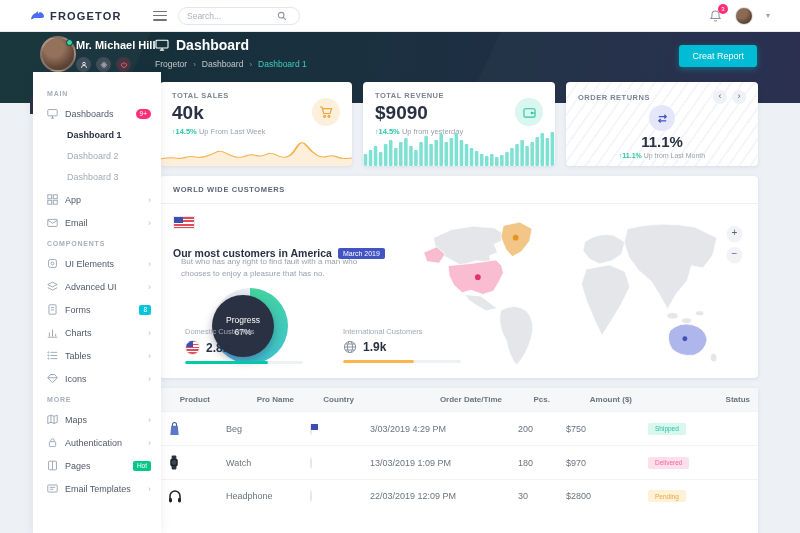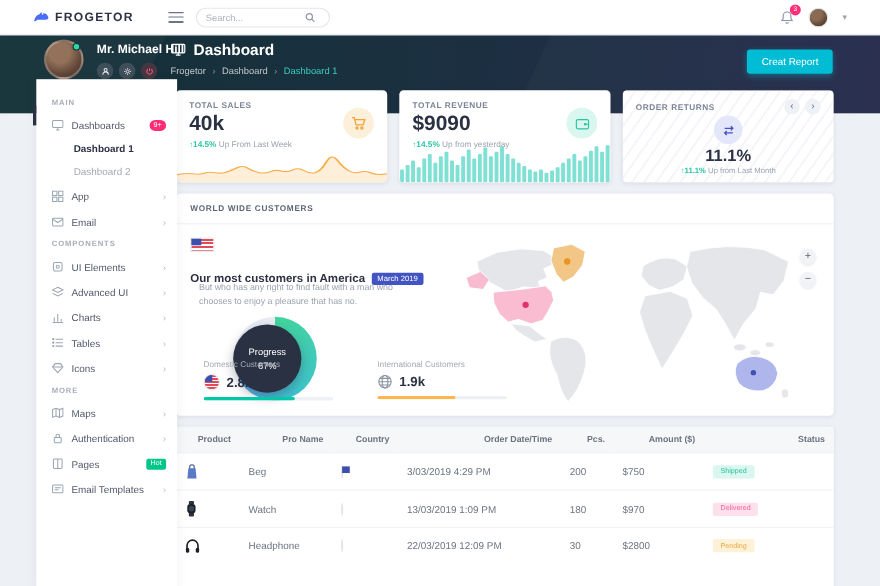--- a/index.html
+++ b/index.html
@@ -17,21 +17,21 @@
   .search-wrap input::placeholder { color:#a9b1bc; }
   .nav-right { position:absolute; right:30px; display:flex; align-items:center; gap:13px; }
   .bell-wrap { position:relative; }
   .badge-count { position:absolute; top:-5px; right:-6px; min-width:10px; height:10px; border-radius:5px; background:#ff2e77; color:#fff; font-size:6px; line-height:10px; text-align:center; padding:0 2px; }
   .avatar-sm { width:18px; height:18px; border-radius:50%; background:radial-gradient(circle at 35% 30%, #8a6a52 0 35%, #5e4434 70%, #3c2b22 100%); border:1px solid #e0e4e8; }
   .caret { font-size:8px; color:#9aa3af; }
 
   
   .band { position:absolute; top:32px; left:0; width:800px; height:71px; background:linear-gradient(100deg,#133137 0%,#1b3040 48%,#262b4d 100%); z-index:5; }
   .band::after { content:""; position:absolute; inset:0; background:linear-gradient(115deg, rgba(255,255,255,.03) 18%, transparent 18.2%, transparent 60%, rgba(255,255,255,.025) 60.2%); }
-  .user-block { position:absolute; top:36px; left:40px; z-index:10; display:flex; gap:12px; }
+  .user-block { position:absolute; top:36px; left:40px; z-index:10; display:flex; }
   .avatar-lg { position:relative; width:36px; height:36px; border-radius:50%; background:radial-gradient(circle at 38% 30%, #93715a 0 32%, #63483a 65%, #402e24 100%); border:2px solid rgba(255,255,255,.25); }
   .online-dot { position:absolute; top:1px; right:1px; width:7px; height:7px; border-radius:50%; background:#2ed9a3; border:1px solid #16343c; }
   .user-meta { padding-top:3px; }
   .user-name { color:#fff; font-size:11px; font-weight:bold; }
   .user-actions { display:flex; gap:5px; margin-top:6px; }
   .uab { width:15px; height:15px; border-radius:50%; background:#3f4e58; display:flex; align-items:center; justify-content:center; cursor:pointer; }
   .uab.danger { background:#463641; }
   .page-head { position:absolute; top:37px; left:155px; z-index:10; }
   .page-title-row { display:flex; align-items:center; gap:7px; }
   .page-title { color:#fff; font-size:14px; font-weight:bold; }
@@ -228,20 +228,21 @@
           <svg class="ic" width="11" height="11" viewBox="0 0 14 14" fill="none" stroke="#9aa6b2" stroke-width="1.2">
             <rect x="1" y="2" width="12" height="8" rx="1"></rect>
             <path d="M5 13h4M7 10v3"></path>
           </svg>
         </span>
       <span class="lbl">Dashboards</span>
       <span class="pill pink">9+</span>
     </div>
     <span class="s-sub active">Dashboard 1</span>
     <span class="s-sub">Dashboard 2</span>
+    <span class="s-sub">Dashboard 3</span>
 
     <div class="s-item">
       <span class="si">
           <svg class="ic" width="11" height="11" viewBox="0 0 14 14" fill="none" stroke="#9aa6b2" stroke-width="1.2">
             <rect x="1" y="1" width="5" height="5"></rect>
             <rect x="8" y="1" width="5" height="5"></rect>
             <rect x="1" y="8" width="5" height="5"></rect>
             <rect x="8" y="8" width="5" height="5"></rect>
           </svg>
         </span>
@@ -273,20 +274,30 @@
     </div>
     <div class="s-item">
       <span class="si">
           <svg class="ic" width="11" height="11" viewBox="0 0 14 14" fill="none" stroke="#9aa6b2" stroke-width="1.2">
             <path d="M7 1.5l6 3-6 3-6-3z"></path>
             <path d="M1 8.5l6 3 6-3"></path>
           </svg>
         </span>
       <span class="lbl">Advanced UI</span>
       <span class="chev">›</span>
+    </div>
+    <div class="s-item">
+      <span class="si">
+          <svg class="ic" width="11" height="11" viewBox="0 0 14 14" fill="none" stroke="#9aa6b2" stroke-width="1.2">
+            <rect x="2.5" y="1" width="9" height="12" rx="1"></rect>
+            <path d="M5 4.5h4M5 7.5h4"></path>
+          </svg>
+        </span>
+      <span class="lbl">Forms</span>
+      <span class="pill cyan">8</span>
     </div>
     <div class="s-item">
       <span class="si">
           <svg class="ic" width="11" height="11" viewBox="0 0 14 14" fill="none" stroke="#9aa6b2" stroke-width="1.2">
             <path d="M3 12V7M7 12V3M11 12V9M1 13h12"></path>
           </svg>
         </span>
       <span class="lbl">Charts</span>
       <span class="chev">›</span>
     </div>

